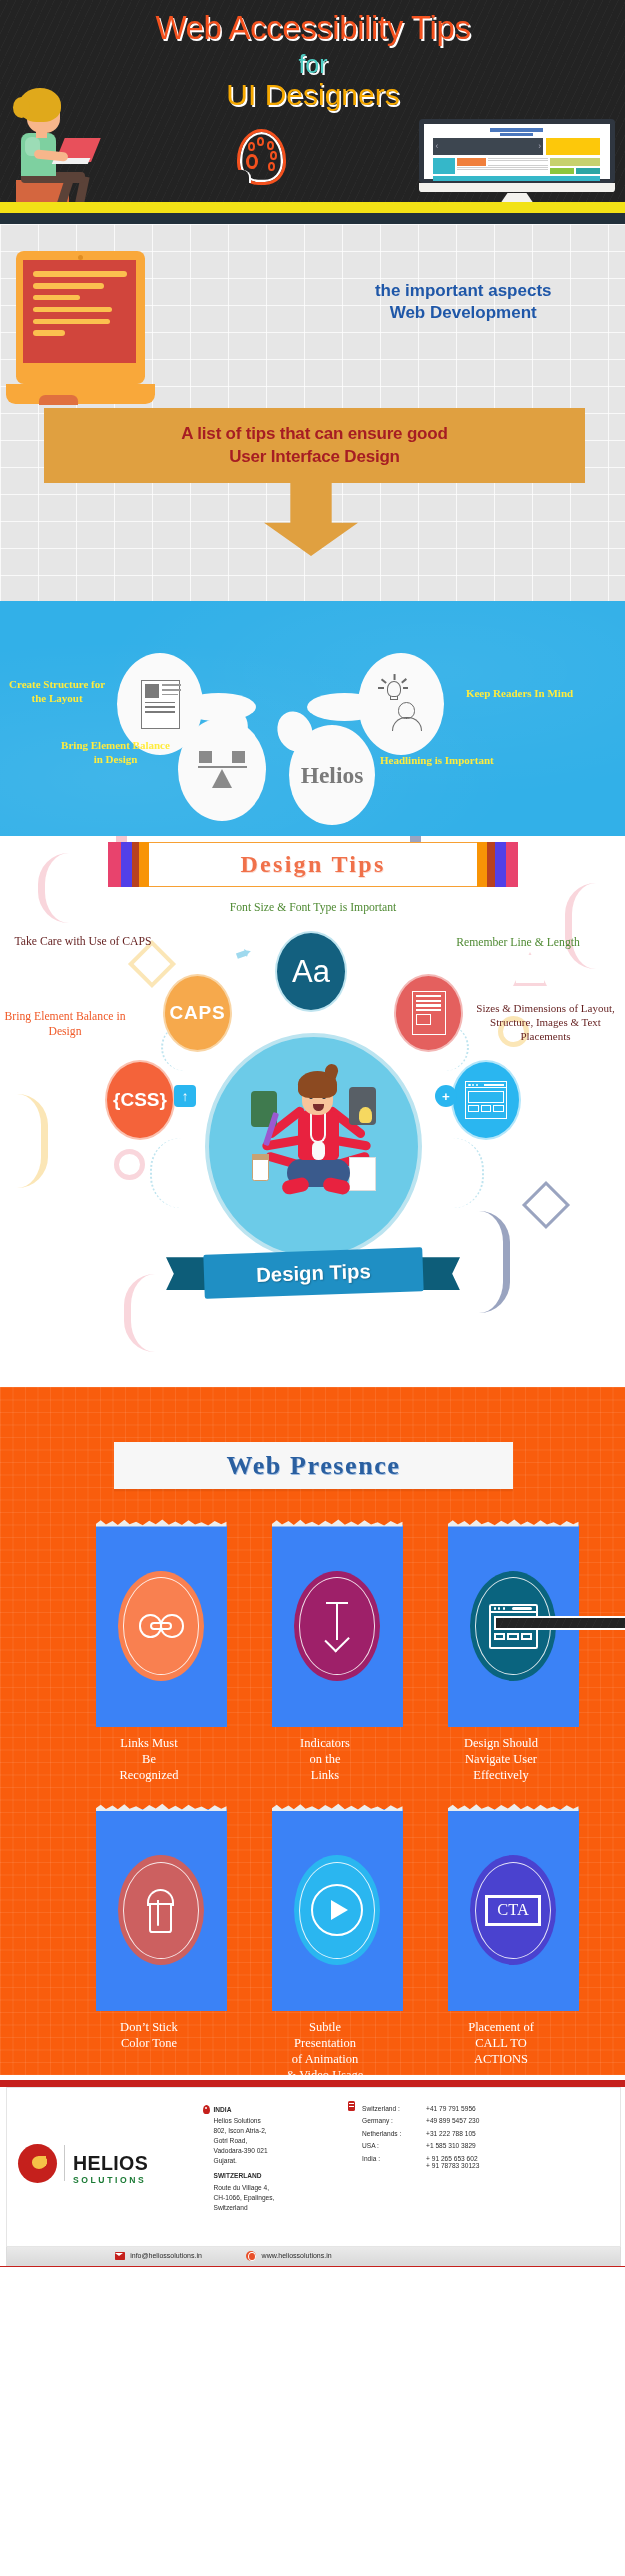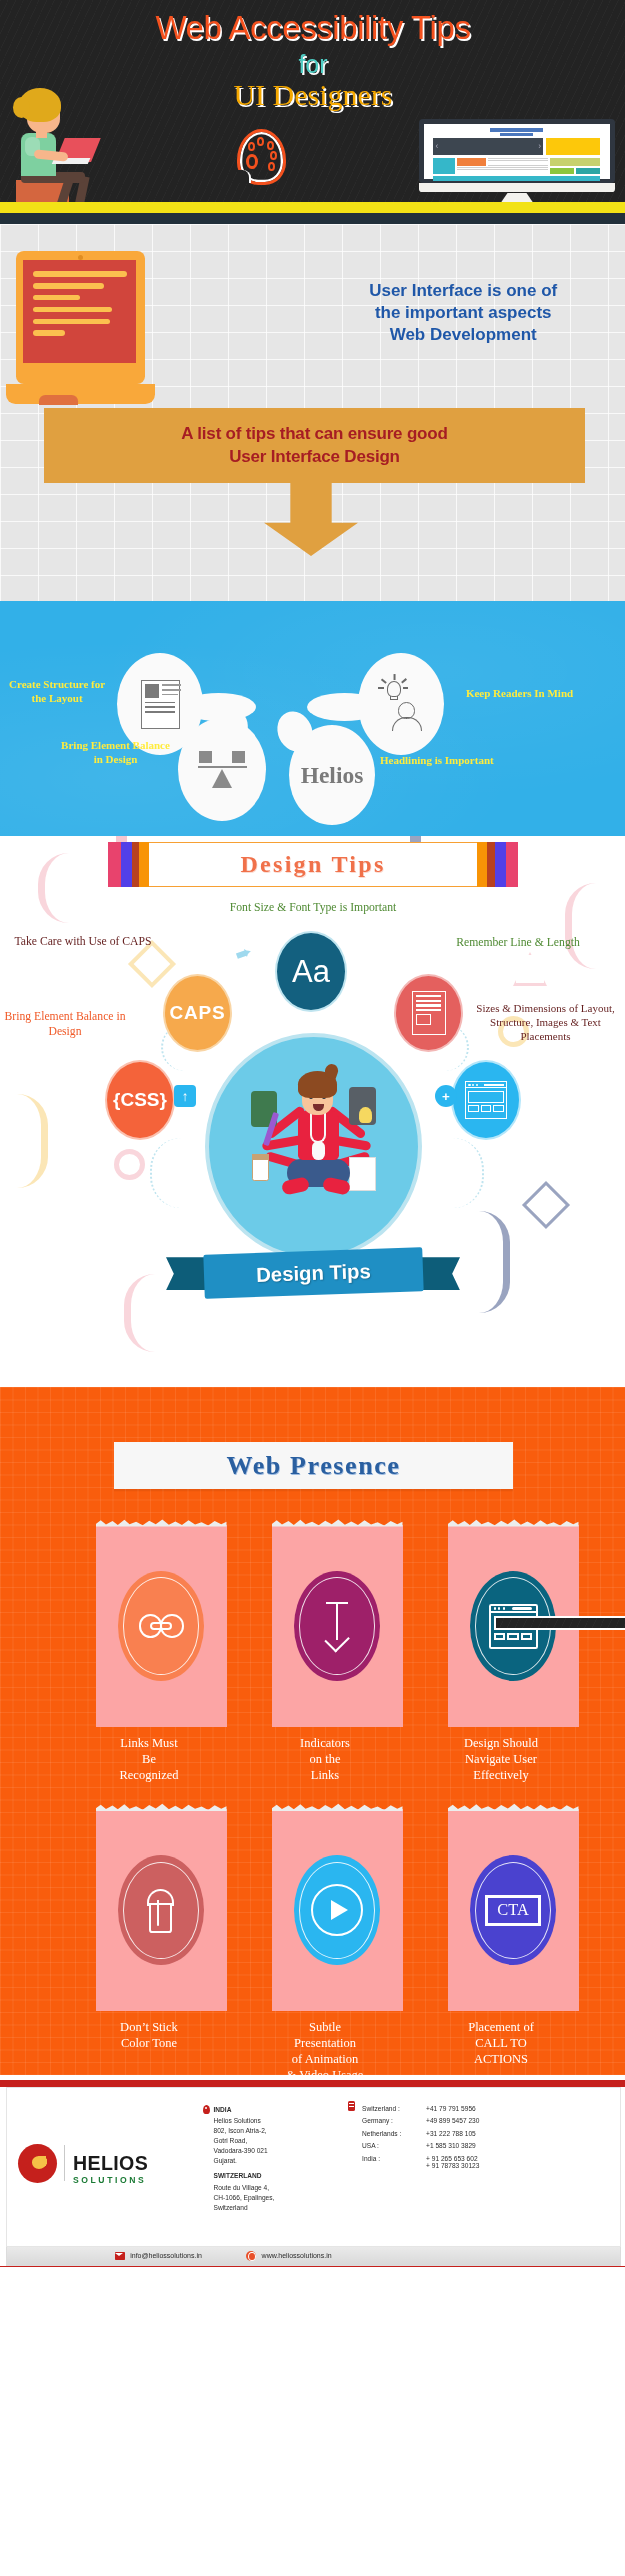--- a/index.html
+++ b/index.html
@@ -43,21 +43,20 @@
     font-size: 25px; color: #4ecdc4;
     text-shadow: 1.6px 1.6px 0 #ffffff;
     z-index: 4;
   }
   .hero-sub {
     position: absolute; top: 78px; left: 0; width: 626px;
     text-align: center;
     font-size: 30px; color: #f5a800;
     text-shadow: 1.6px 1.6px 0 #ffffff;
     z-index: 4;
-    font-family: Liberation Serif, serif;
   }
   
   .person { position: absolute; left: 7.8px; top: 88px; width: 110px; height: 102px; z-index: 3;}
   .hair { position:absolute; left:11px; top:0; width:42px; height:34px; background:#e0a91b; border-radius:50% 50% 42% 42%;}
   .hair:after{content:"";position:absolute;left:-5.5px;top:9.4px;width:17px;height:20.3px;background:#e0a91b;border-radius:50%;}
   .face { position:absolute; left:19px; top:14px; width:33px; height:31px; background:#f7b68b; border-radius:0 0 45% 45%;}
   .eye { position:absolute; width:3.1px;height:3.1px;background:#2b3a4a;border-radius:50%;top:12.5px;}
   .eye.l{left:6.3px;} .eye.r{left:20.3px;}
   .neck { position:absolute; left:28px; top:41px; width:11px; height:9.4px; background:#f7b68b;}
   .torso { position:absolute; left:13.3px; top:45px; width:35px; height:43px; background:#7ed0a0; border-radius:7.8px 7.8px 0 0;}
@@ -327,21 +326,21 @@
   }
   .presence-title{
     font-family:"Liberation Serif", serif; font-weight:700; font-size:26px;
     color:#2a5fa0; letter-spacing:1.6px;
     text-shadow:0.8px 0.8px 0 #9dbbe0;
   }
   .cards{position:absolute;left:0;top:138px;width:626px;z-index:3;}
   .card-row{display:flex;justify-content:center;gap:45px;margin-bottom:20.3px;}
   .card{width:131px;padding-left:24px;}
   .card-note{
-    width:131px;height:202px;background:#fca5a5;position:relative;
+    width:131px;height:202px;background:#3b82f6;position:relative;
     display:flex;align-items:center;justify-content:center;
   }
   .card-note::before{
     content:"";position:absolute;left:0;top:-6.3px;width:131px;height:7.8px;background:#eceded;
     clip-path: polygon(0 70%,4% 20%,8% 75%,13% 30%,17% 80%,22% 15%,26% 72%,31% 40%,36% 85%,41% 25%,46% 70%,51% 10%,56% 78%,61% 35%,66% 82%,71% 20%,76% 74%,81% 45%,86% 88%,91% 28%,96% 72%,100% 40%,100% 100%,0 100%);
   }
   .badge{width:86px;height:110px;border-radius:50%;display:flex;align-items:center;justify-content:center;position:relative;}
   .badge::before{content:"";position:absolute;left:4.7px;top:6.3px;right:4.7px;bottom:6.3px;border:1.6px solid rgba(255,255,255,.85);border-radius:50%;}
   .card-cap{
     text-align:center;color:#fff;font-family:"Liberation Serif", serif;
@@ -500,21 +499,20 @@
         <div class="tl" style="width:50%"></div>
         <div class="tl" style="width:84%"></div>
         <div class="tl" style="width:82%"></div>
         <div class="tl" style="width:34%"></div>
       </div>
       <div class="tablet-base"></div>
       <div class="tablet-btn"></div>
     </div>
 
     <div class="intro-text">
-      <div>User Interface is one of</div>
       <div>the important aspects</div>
       <div>Web Development</div>
     </div>
 
     <div class="tipsbox">
       <div class="tipsbox-inner">
         <div>A list of tips that can ensure good</div>
         <div>User Interface Design</div>
       </div>
     </div>

